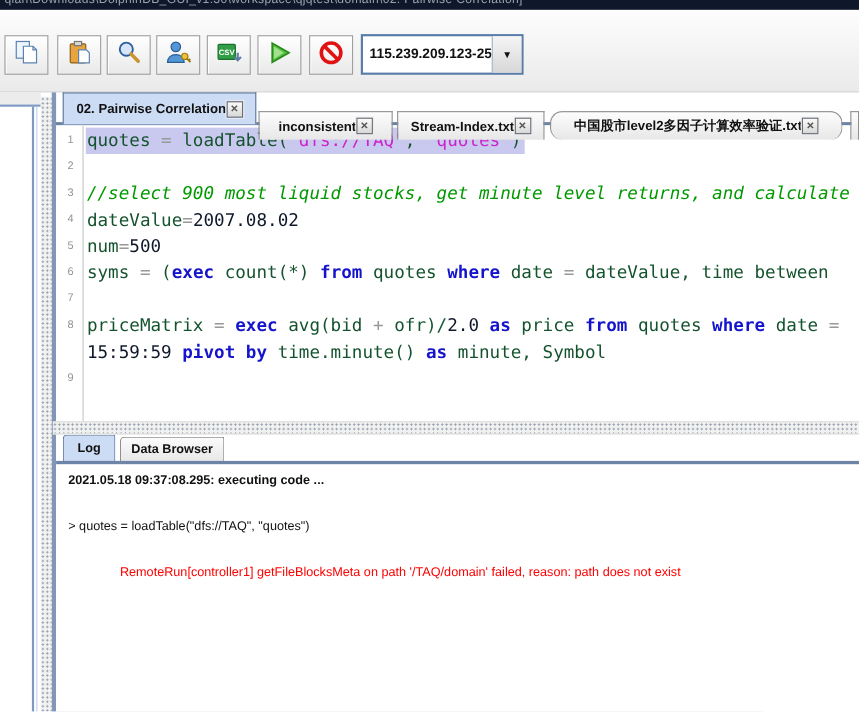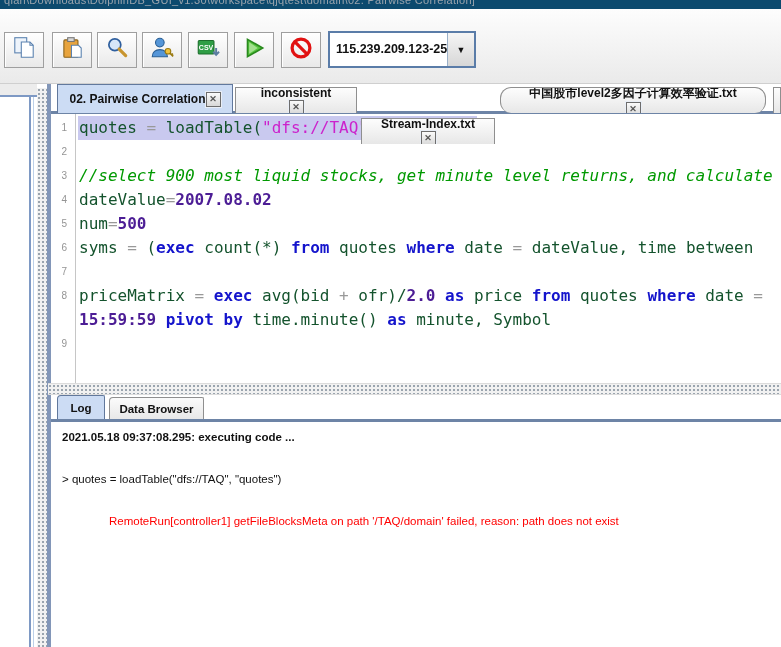--- a/index.html
+++ b/index.html
@@ -3,54 +3,54 @@
 <meta charset="utf-8">
 <style>
   * { box-sizing: border-box; margin: 0; padding: 0; }
   html,body { background:#fff; }
   #app {
     position: relative; width: 781px; height: 647px;
     background: #ffffff; overflow: hidden;
     font-family: "Liberation Sans", sans-serif;
   }
   
-  .title-strip { position:absolute; top:0; left:0; width:781px; height:9px; overflow:hidden; background:#0c4a6e; }
+  .title-strip { position:absolute; top:0; left:0; width:781px; height:9px; overflow:hidden; background:#0f172a; }
   .title-strip span { position:absolute; top:-6px; left:4px; font-size:11px; color:#9aa4ad; white-space:nowrap; letter-spacing:.3px; }
   
   .toolbar { position:absolute; top:9px; left:0; width:781px; height:75px;
     background:linear-gradient(#fdfdfd,#eaeaea); border-bottom:1px solid #cfcfcf; }
   .tb-btn { position:absolute; top:23px; width:40px; height:36px;
     background:linear-gradient(#ffffff,#e9e9e9); border:1px solid #9f9f9f;
     box-shadow: inset 1px 1px 0 #fff; display:flex; align-items:center; justify-content:center; cursor:pointer; }
   .combo { position:absolute; left:328px; top:22px; width:148px; height:37px;
     border:2px solid #5a7ca8; background:#fff; display:flex; align-items:stretch; }
   .combo-value { flex:1; font-size:12.5px; font-weight:bold; color:#111; padding:9px 5px 0 6px;
     white-space:nowrap; overflow:hidden; }
   .combo-arrow { width:27px; background:linear-gradient(#f5f5f5,#d7d7d7); border-left:1px solid #9ab0c8;
     display:flex; align-items:center; justify-content:center; font-size:9px; color:#111; cursor:pointer; }
   
   .tabbar { position:absolute; left:51px; top:84px; width:730px; height:30px; z-index:3; }
   .ed-tab { position:absolute; display:flex; align-items:center; justify-content:center; gap:0;
     font-size:12px; font-weight:bold; color:#111; cursor:pointer; overflow:hidden; white-space:nowrap; }
   .ed-tab.sel { top:0; height:29px; background:#ccdcf4; border:1px solid #61789c; border-bottom:none; }
-  .ed-tab.uns { top:3px; height:26px; background:linear-gradient(#fdfdfd,#e7e7e7); border:1px solid #8f8f8f; border-bottom:none;flex-direction:column; }
+  .ed-tab.uns { top:17px; height:26px; background:linear-gradient(#fdfdfd,#e7e7e7); border:1px solid #8f8f8f; border-bottom:none; }
   .closebox { width:15px; height:15px; flex:0 0 15px; border:1px solid #6d6d6d; background:linear-gradient(#fafafa,#d8d8d8);
     box-shadow:0 0 0 1px #e9eef6; font-size:9px; line-height:13px; text-align:center; color:#555; cursor:pointer; }
   .tab-underline { position:absolute; left:48px; top:111px; width:733px; height:3px; background:#6d84a6; z-index:1; }
   
   .editor { position:absolute; left:51px; top:114px; width:730px; height:269px; background:#fff; overflow:hidden; z-index:2; padding-top:2px; }
   .gutter-line { position:absolute; left:24px; top:0; bottom:0; width:1px; background:#c6c6c6; }
   .code-row { position:relative; height:24px; line-height:24px; padding-left:27px;
     font-family:"DejaVu Sans Mono","Liberation Mono",monospace; font-size:16px; white-space:pre; }
   .gutter-num { position:absolute; left:0; top:0; width:16px; text-align:right;
     font-family:"Liberation Sans",sans-serif; font-size:10px; color:#949494; line-height:24px; }
   .code-text { display:inline-block; padding:0 3px 0 1px; white-space:pre; }
   .code-text.sel { background:#c9c9ef; }
   .tk-p { color:#14532d;text-align:center; } .tk-o { color:#999; } .tk-s { color:#cc22cc; }
-  .tk-n { color:#4c1d95;font-weight:bold; } .tk-k { color:#1414cc; font-weight:bold; }
+  .tk-n { color:#0f172a; } .tk-k { color:#1414cc; font-weight:bold; }
   .tk-c { color:#009900; font-style:italic; }
   
   .dots { background-color:#f1f1f1; background-image:radial-gradient(circle,#9aa4ae 0.8px,transparent 0.9px); background-size:4px 4px; }
   .h-split { position:absolute; left:48px; top:383px; width:733px; height:12px; border-top:1px solid #dcdcdc; border-bottom:1px solid #dcdcdc; z-index:4; }
   .v-split { position:absolute; left:37px; top:88px; width:10px; height:559px; z-index:4; }
   .left-bar { position:absolute; left:47px; top:84px; width:4px; height:563px; background:#8296b8; z-index:2; }
   .left-panel { position:absolute; left:0; top:95px; width:37px; height:552px; background:#fff; }
   .lp-top { position:absolute; left:0; top:95px; width:37px; height:2px; background:#7e99c4; }
   .lp-v1 { position:absolute; left:29px; top:97px; width:2px; height:550px; background:#7e99c4; }
   .lp-v2 { position:absolute; left:33px; top:97px; width:1px; height:550px; background:#bcd0e8; }
@@ -144,21 +144,21 @@
   <div class="tab-underline"></div>
   <div class="tabbar">
       <div class="ed-tab sel" style="left: 6px; width: 176px;">
         <span>02. Pairwise Correlation</span>
         <span class="closebox">✕</span>
       </div>
       <div class="ed-tab uns" style="left: 184px; width: 122px;">
         <span>inconsistent</span>
         <span class="closebox">✕</span>
       </div>
-      <div class="ed-tab uns" style="left: 310px; width: 134px; margin-top: 31px;">
+      <div class="ed-tab uns" style="left: 310px; width: 134px;">
         <span>Stream-Index.txt</span>
         <span class="closebox">✕</span>
       </div>
       <div class="ed-tab uns" style="left: 449px; width: 266px; border-radius: 11px;">
         <span>中国股市level2多因子计算效率验证.txt</span>
         <span class="closebox">✕</span>
       </div>
       <div class="ed-tab uns" style="left: 722px; width: 8px;"></div>
     </div>
 

